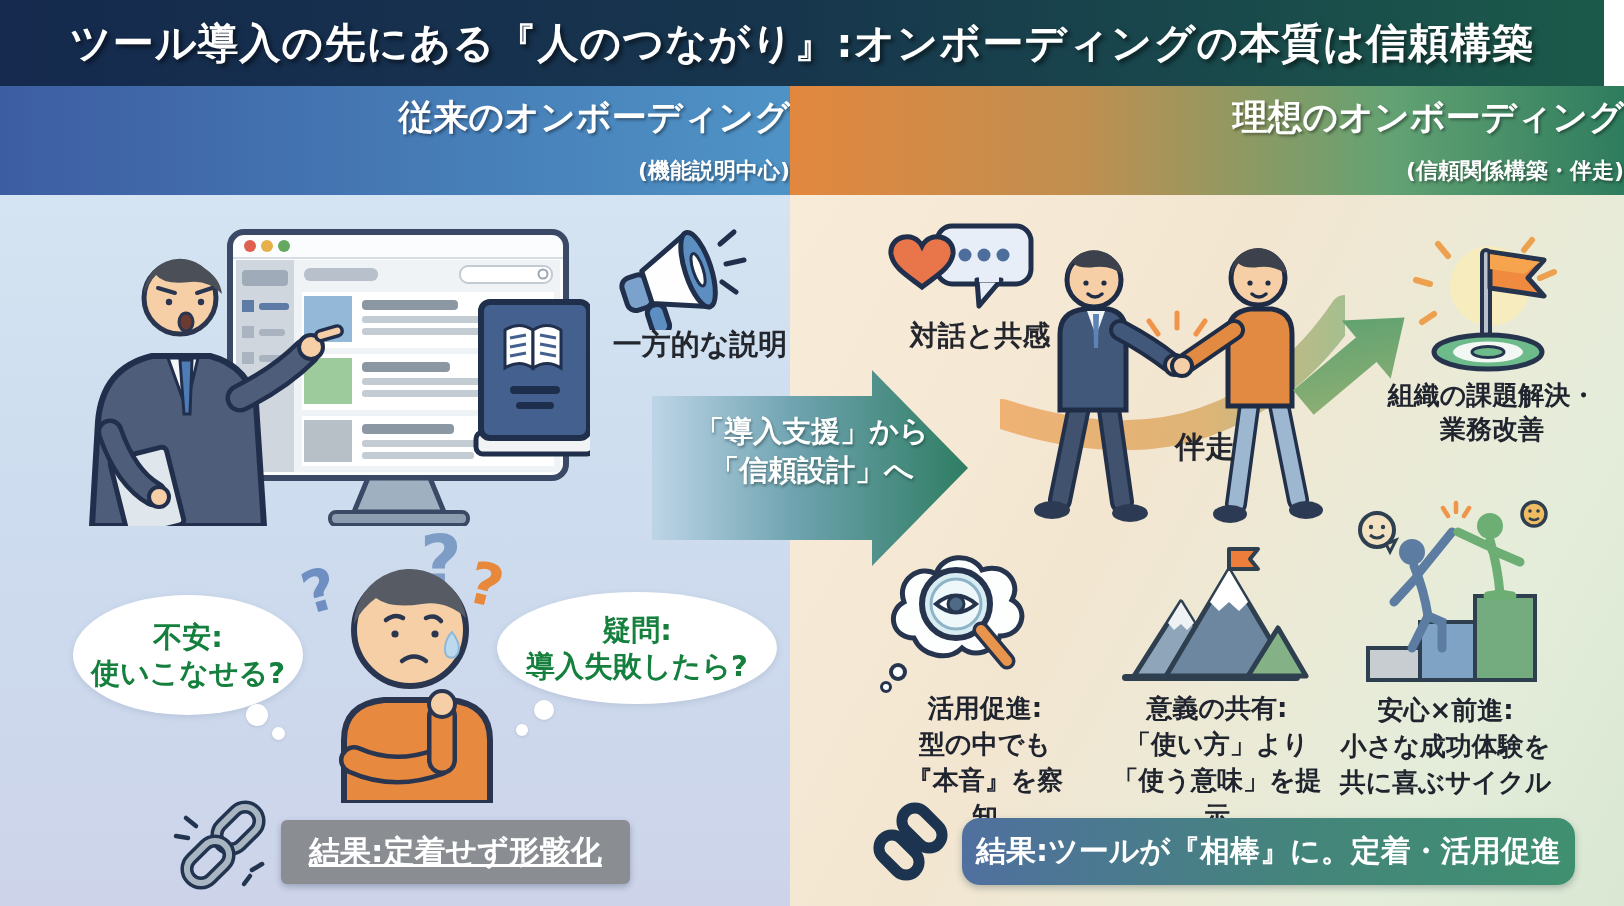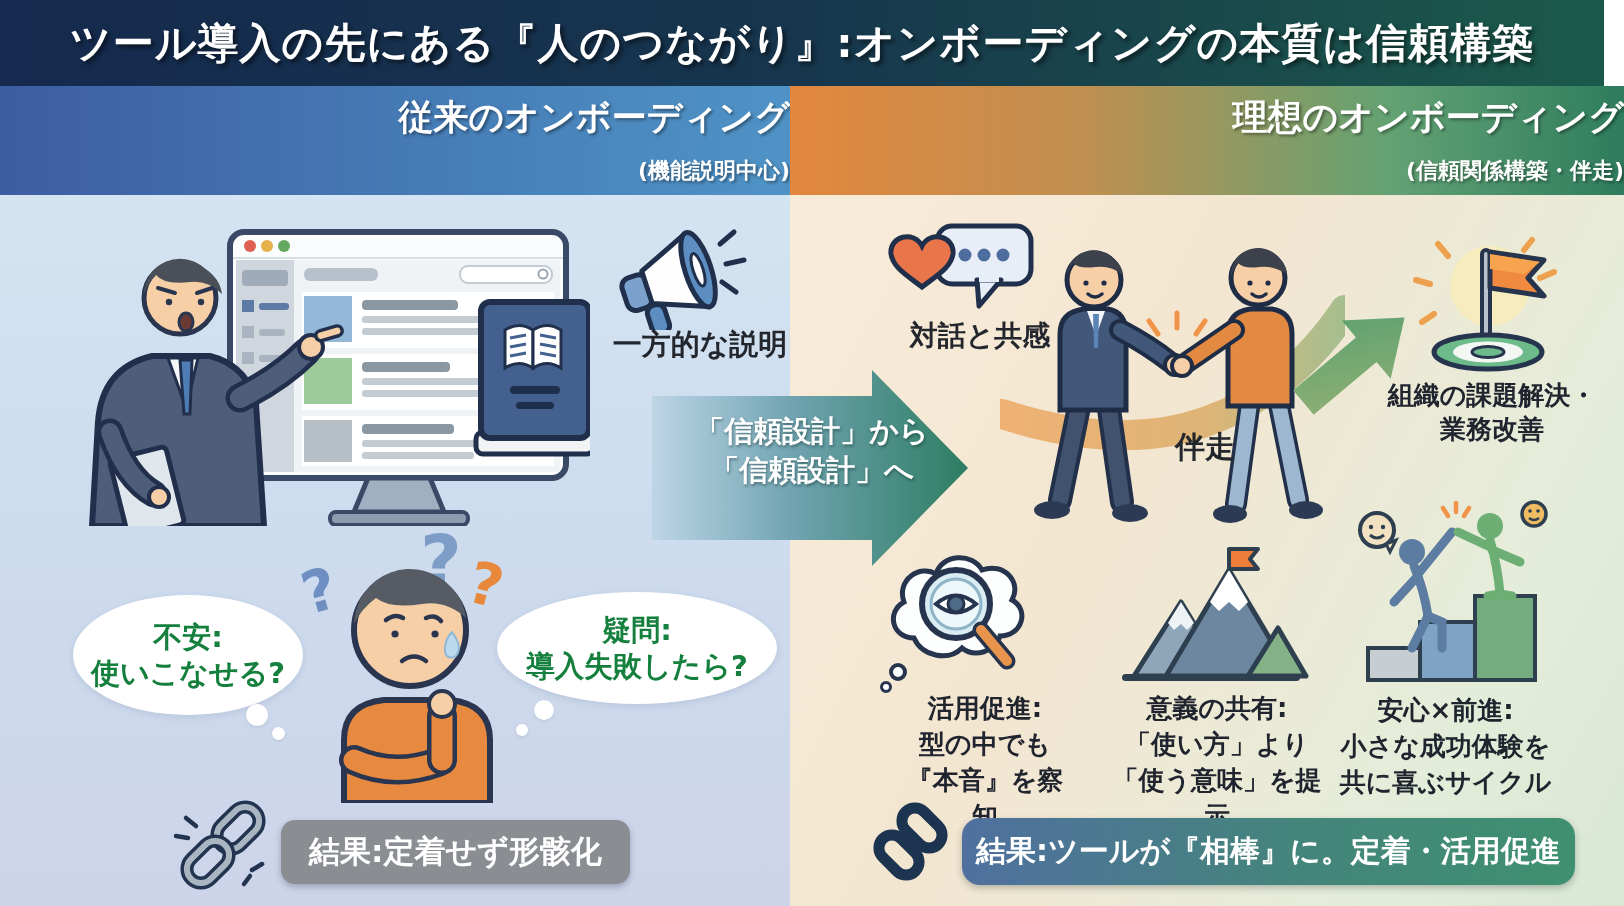--- a/index.html
+++ b/index.html
@@ -42,21 +42,21 @@
 
   
   .arrow-text{color:#ffffff;font-weight:bold;font-size:29px;line-height:39px;
     text-align:center;text-shadow:1px 2px 3px rgba(10,40,40,.45);}
 
   
   .col-label{font-weight:bold;font-size:26px;line-height:36px;text-align:center;color:#20242e;}
 
   
   .badge-gray{background:#8a8e93;color:#fff;font-weight:bold;font-size:31px;
-    border-radius:14px;padding:11px 28px;box-shadow:0 3px 6px rgba(40,50,70,.3);white-space:nowrap;}
+    border-radius:6px;padding:11px 28px;box-shadow:0 3px 6px rgba(40,50,70,.3);white-space:nowrap;text-decoration:underline;}
   .badge-grad{background:linear-gradient(90deg,#50709f 0%,#44857b 55%,#3f9070 100%);
     color:#fff;font-weight:bold;font-size:30px;border-radius:18px;padding:13px 14px;
     box-shadow:0 3px 7px rgba(40,60,60,.3);white-space:nowrap;}
 </style>
 </head>
 <body>
 
 <div class="stage">
 
   <div class="abs title-bar">
@@ -223,21 +223,21 @@
     <defs>
       <linearGradient id="agrad" x1="0" y1="0" x2="1" y2="0">
         <stop offset="0" stop-color="#bdd5e7"></stop>
           <stop offset="0.45" stop-color="#6fa3b0"></stop>
           <stop offset="1" stop-color="#2e7d62"></stop>
       </linearGradient>
     </defs>
     <polygon points="4,28 224,28 224,2 320,100 224,198 224,172 4,172" fill="url(#agrad)"></polygon>
   </svg>
   <div class="abs arrow-text" style="left:660px;top:412px;width:304px">
-    <div>「信頼設計」から</div>
+    <div>「導入支援」から</div>
     <div>「信頼設計」へ</div>
   </div>
 
   <svg class="abs" style="left:885px;top:222px;width:152px;height:94px" viewBox="0 0 152 94">
     <g>
       <rect x="52" y="4" width="94" height="58" rx="15" fill="#e7eef7" stroke="#20304c" stroke-width="5"></rect>
       <polygon points="92,58 116,58 94,84" fill="#e7eef7" stroke="#20304c" stroke-width="5" stroke-linejoin="round"></polygon>
       <rect x="94" y="52" width="20" height="8" fill="#e7eef7"></rect>
       <circle cx="80" cy="33" r="6.5" fill="#4d6e9c"></circle>
         <circle cx="99" cy="33" r="6.5" fill="#4d6e9c"></circle>

